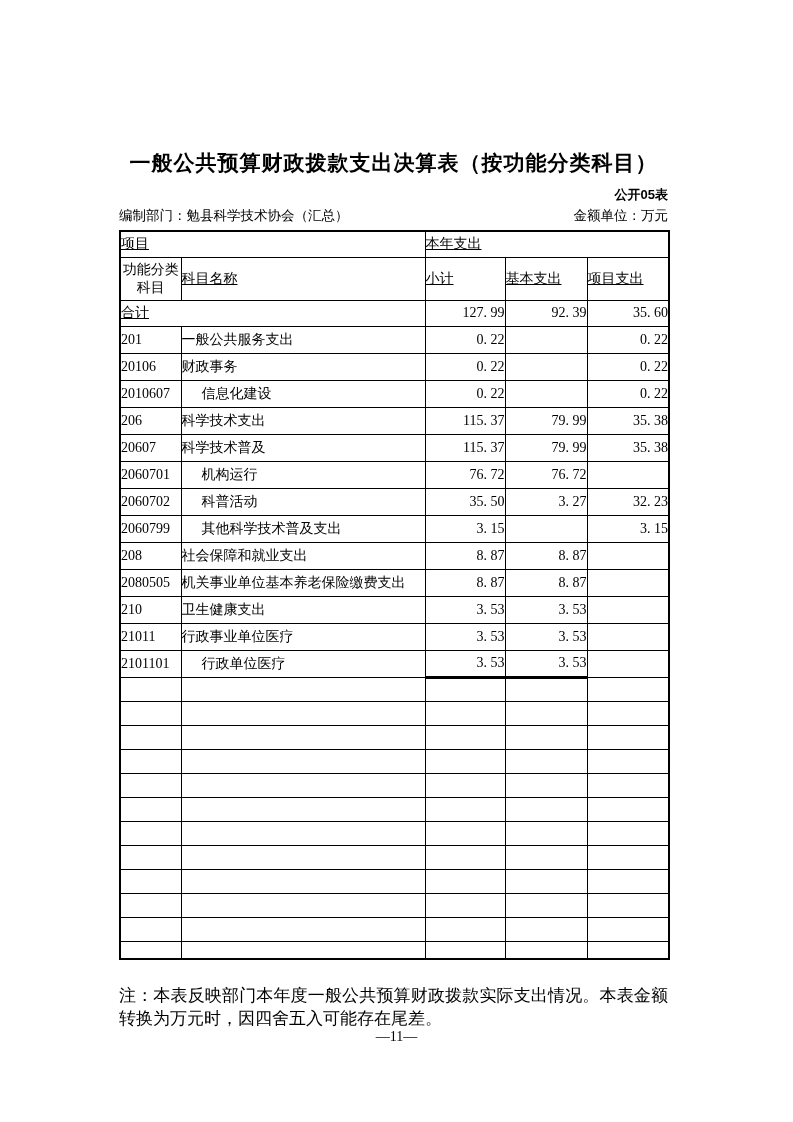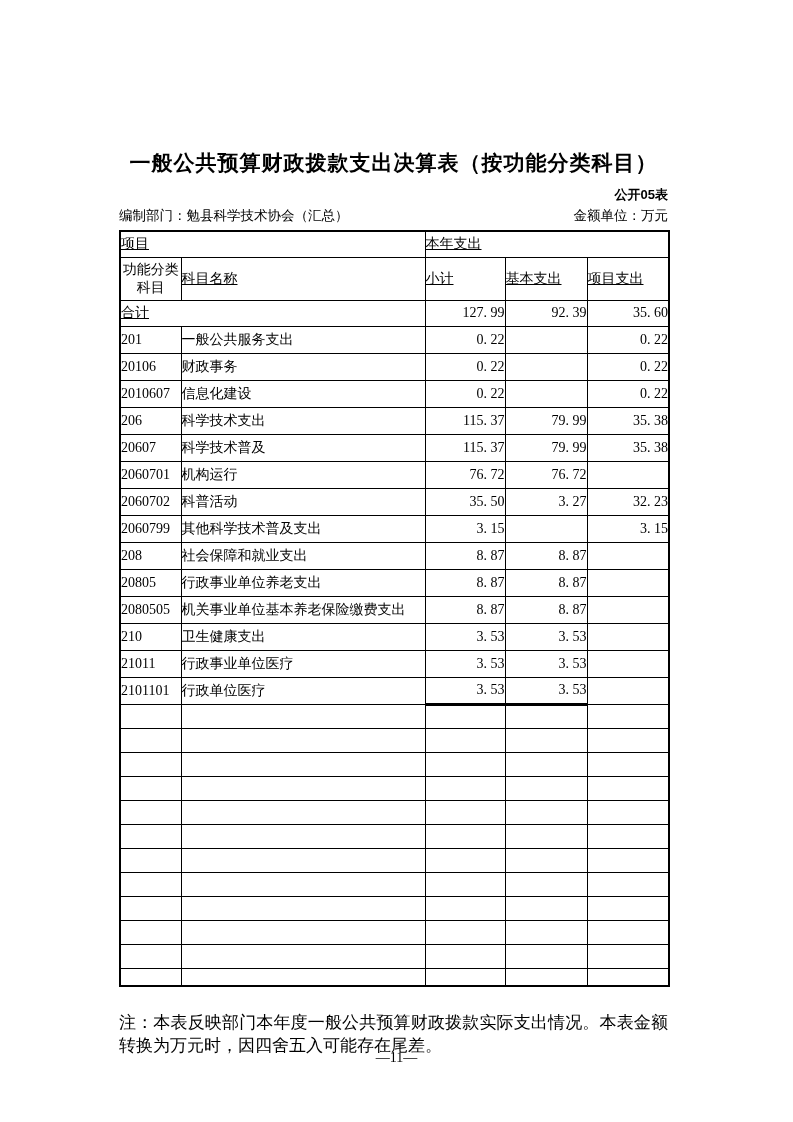--- a/index.html
+++ b/index.html
@@ -59,34 +59,34 @@
   }
   tr.hdr-1 { height: 26px; }
   tr.hdr-2 { height: 43px; }
   tr.total-row { height: 26px; padding-left: 40px; }
   tr.data-row { height: 27px; }
   tr.empty-row { height: 24px; }
   tr.empty-row:last-child { height: 18px; }
   .c { text-align: left; text-decoration: underline; }
   .code-cell { text-align: left; padding-left: 3px; }
   .name-cell { text-align: left; padding-left: 6px; white-space: nowrap; }
-  .name-cell.indent { }
+  .name-cell.indent { padding-left: 20px; }
   .num-cell { text-align: right; padding-right: 3px; white-space: nowrap; }
   .hdr-code { padding: 0 4px; line-height: 18px; word-break: break-all; text-align: center; }
   .sum-underline { border-bottom: 3px solid #000 !important; }
   .note {
     margin-top: 24px;
     font-size: 17px;
     line-height: 23px;
     text-align: justify;
   }
   .page-number {
     position: absolute;
     left: 0; right: 0;
-    top: 1050px;
+    top: 1029px;
     text-align: center;
     font-size: 14px;
   }
 </style>
 </head>
 <body>
 
 <div class="sheet">
 
   <div class="doc-title">一般公共预算财政拨款支出决算表（按功能分类科目）</div>
@@ -183,27 +183,20 @@
     <td class="num-cell">3. 15</td>
   </tr>
         <tr class="data-row">
     <td class="code-cell">208</td>
     <td class="name-cell">社会保障和就业支出</td>
     <td class="num-cell">8. 87</td>
     <td class="num-cell">8. 87</td>
     <td class="num-cell"></td>
   </tr>
         <tr class="data-row">
-    <td class="code-cell">20805</td>
-    <td class="name-cell">行政事业单位养老支出</td>
-    <td class="num-cell">8. 87</td>
-    <td class="num-cell">8. 87</td>
-    <td class="num-cell"></td>
-  </tr>
-        <tr class="data-row">
     <td class="code-cell">2080505</td>
     <td class="name-cell">机关事业单位基本养老保险缴费支出</td>
     <td class="num-cell">8. 87</td>
     <td class="num-cell">8. 87</td>
     <td class="num-cell"></td>
   </tr>
         <tr class="data-row">
     <td class="code-cell">210</td>
     <td class="name-cell">卫生健康支出</td>
     <td class="num-cell">3. 53</td>

